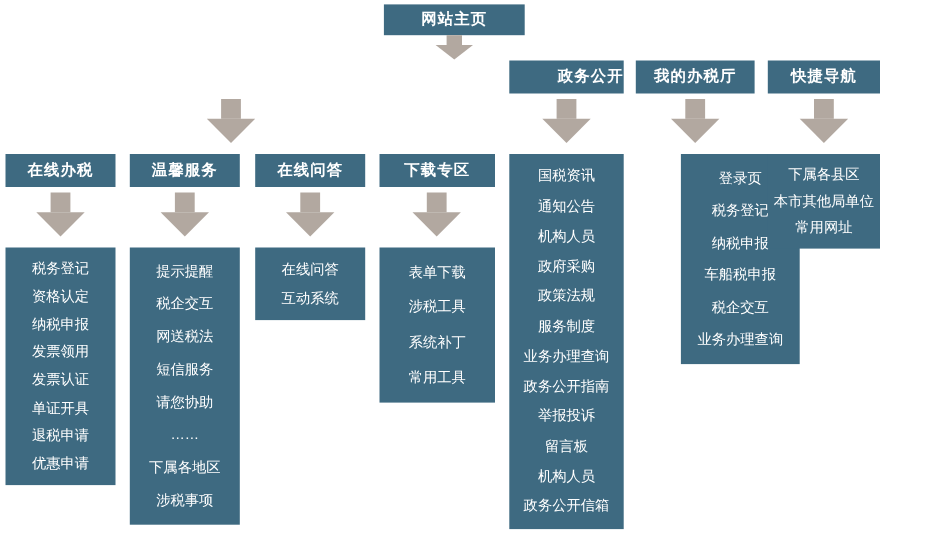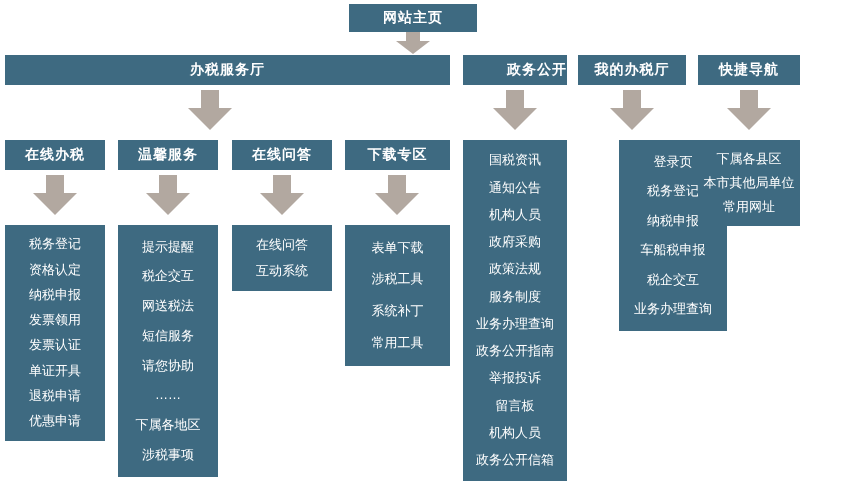--- a/index.html
+++ b/index.html
@@ -82,21 +82,20 @@
 
 <div class="canvas">
 
   <div class="box home-box">网站主页</div>
 
   <div class="arrow small" style="left:396px; top:32px;">
     <span class="stem"></span>
     <span class="head"></span>
   </div>
 
-  <div class="box" style="left:5px; top:55px; width:445px;">办税服务厅</div>
   <div class="box" style="left:463px; top:55px; width:104px;padding-left:44px;">政务公开</div>
   <div class="box" style="left:578px; top:55px; width:108px;">我的办税厅</div>
   <div class="box" style="left:698px; top:55px; width:102px;">快捷导航</div>
 
   <div class="arrow" style="left:188px; top:90px;">
     <span class="stem"></span>
     <span class="head"></span>
   </div>
   <div class="arrow" style="left:493px; top:90px;">
     <span class="stem"></span>

